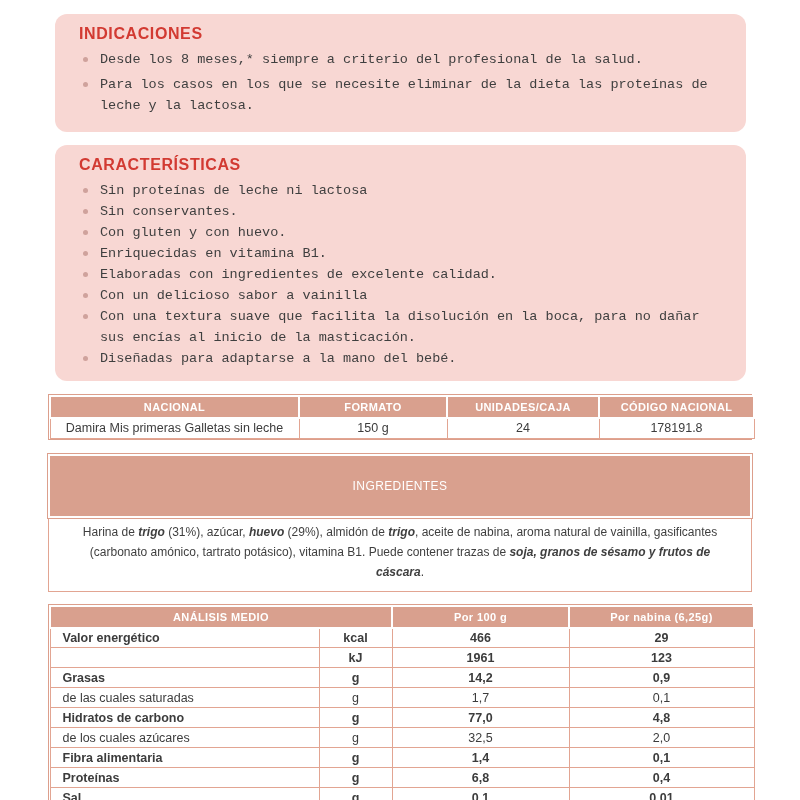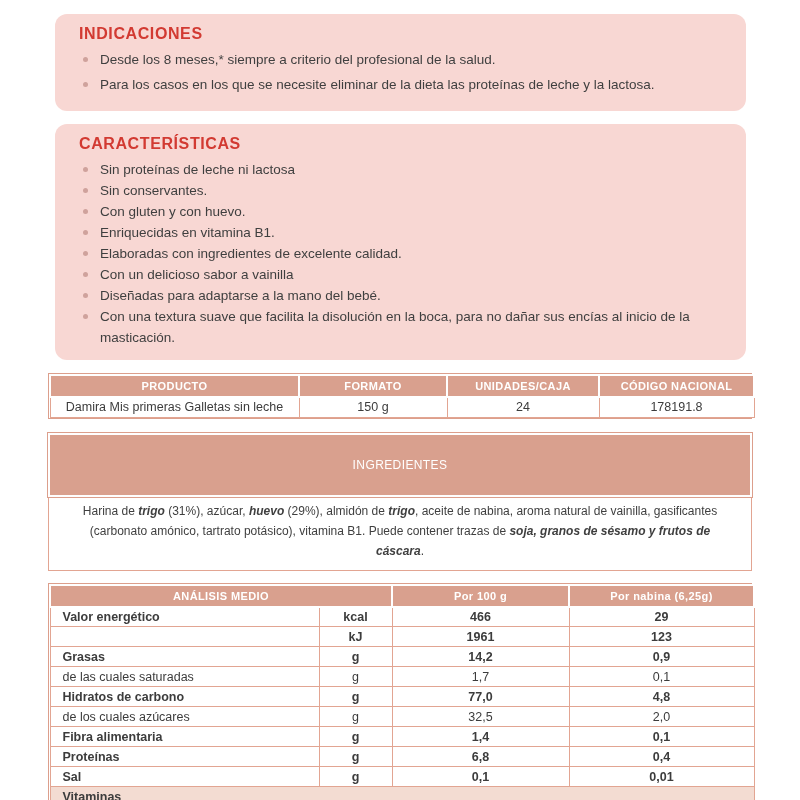--- a/index.html
+++ b/index.html
@@ -19,21 +19,21 @@
     padding:11px 22px 12px 24px;
     margin:0 6px 13px 7px;
   }
   .box-title {
     color:#d23a32;
     font-size:16px;
     font-weight:bold;
     letter-spacing:0.6px;
     margin-bottom:6px;
   }
-  ul.bullets { list-style:none; }
+  ul.bullets { list-style:none;font-family:Liberation Mono, monospace; }
   ul.bullets li {
     display:flex;
     font-size:13.5px;
     line-height:21px;
     color:#3f3f3f;
   }
   ul.bullets.spaced li { margin-bottom:4px; }
   .bullet {
     flex:0 0 21px;
     position:relative;
@@ -144,40 +144,40 @@
       <li>
           <span class="bullet"></span>
           <span class="li-text">Elaboradas con ingredientes de excelente calidad.</span>
         </li>
       <li>
           <span class="bullet"></span>
           <span class="li-text">Con un delicioso sabor a vainilla</span>
         </li>
       <li>
           <span class="bullet"></span>
+          <span class="li-text">Con una textura suave que facilita la disolución en la boca, para no dañar sus encías al inicio de la masticación.</span>
+        </li>
+      <li>
+          <span class="bullet"></span>
           <span class="li-text">Diseñadas para adaptarse a la mano del bebé.</span>
-        </li>
-      <li>
-          <span class="bullet"></span>
-          <span class="li-text">Con una textura suave que facilita la disolución en la boca, para no dañar sus encías al inicio de la masticación.</span>
         </li>
     </ul>
   </section>
 
   <div class="tbl-wrap">
     <table>
       <colgroup>
           <col style="width:249px">
           <col style="width:148px">
           <col style="width:152px">
           <col style="width:155px">
         </colgroup>
       <thead>
         <tr>
-          <th>PRODUCTO</th>
+          <th>NACIONAL</th>
           <th>FORMATO</th>
           <th>UNIDADES/CAJA</th>
           <th>CÓDIGO NACIONAL</th>
         </tr>
       </thead>
       <tbody>
         <tr>
           <td>Damira Mis primeras Galletas sin leche</td>
           <td>150 g</td>
           <td>24</td>

